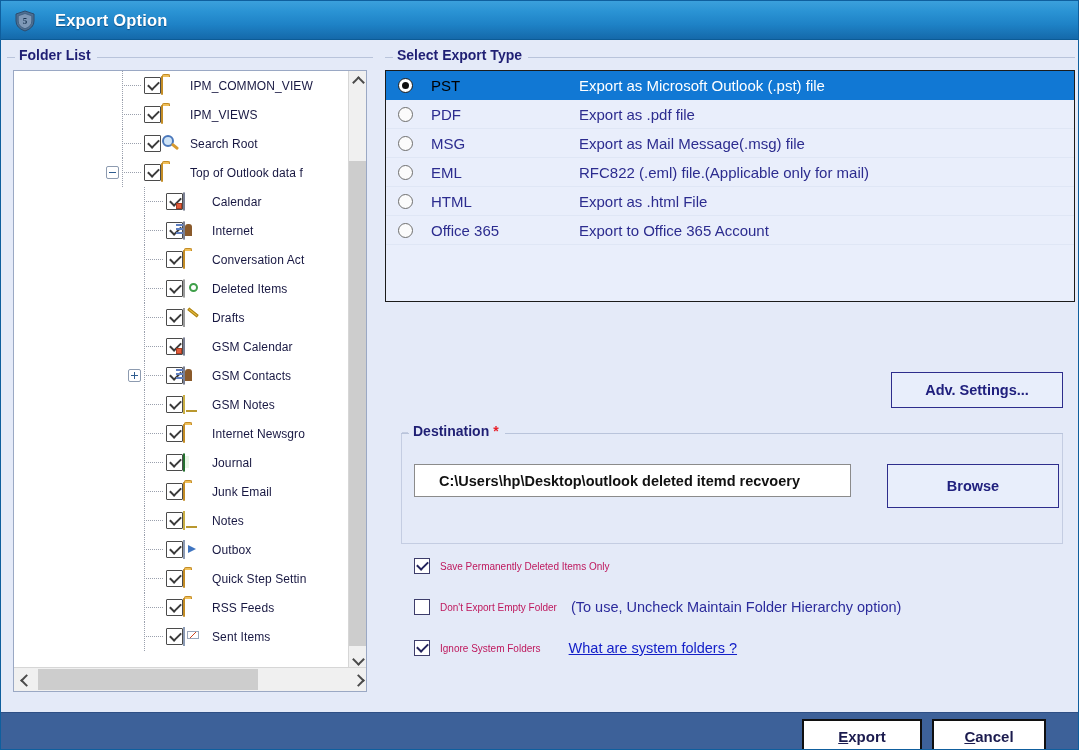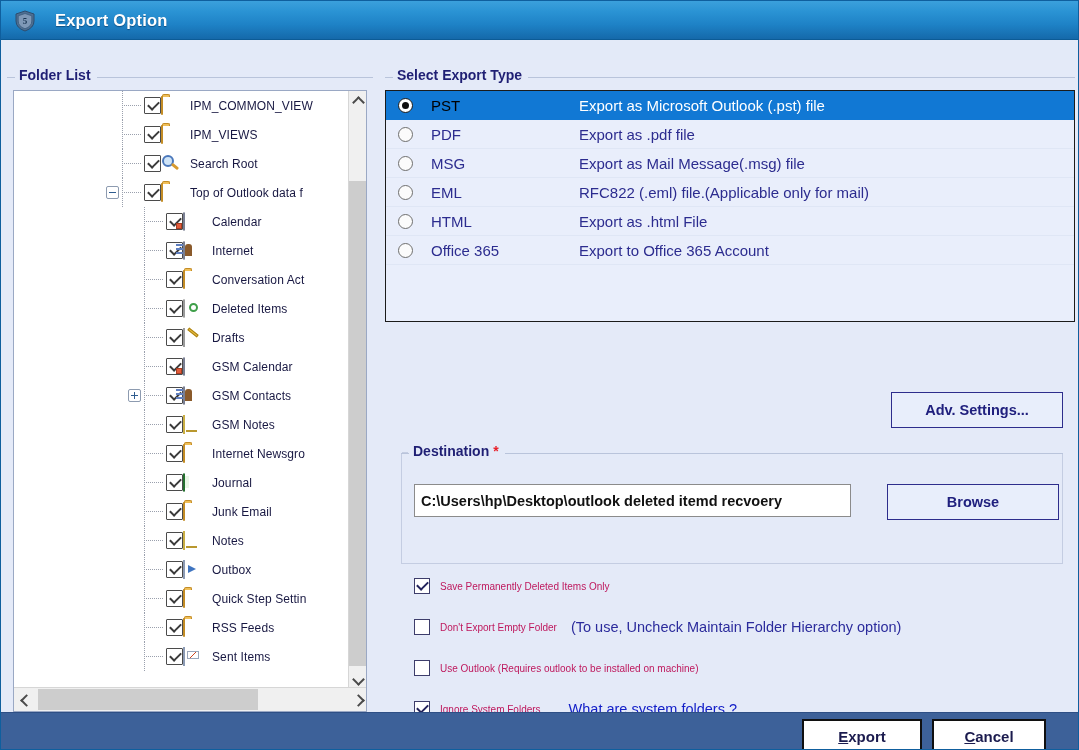--- a/index.html
+++ b/index.html
@@ -17,21 +17,21 @@
   .titlebar{position:absolute;left:0;top:0;width:1079px;height:39px;
     background:linear-gradient(to bottom,#3ba0dc 0%,#2a93d4 28%,#1e82c6 62%,#1569aa 100%);
     border-bottom:1px solid #0c5b96;box-sizing:border-box;}
   .titlebar .tb-inner{display:flex;align-items:center;height:39px;padding-left:13px;}
   .app-icon{width:22px;height:22px;position:relative;flex:0 0 auto;}
   .app-icon svg{display:block;}
   .title-text{margin-left:19px;color:#ffffff;font-size:16.5px;font-weight:bold;
      letter-spacing:.2px;text-shadow:0 1px 1px rgba(0,40,80,.55);}
 
   
-  .content{position:absolute;left:0;top:39px;width:1079px;height:674px;background:#e4eaf8;margin-top:20px;}
+  .content{position:absolute;left:0;top:39px;width:1079px;height:674px;background:#e4eaf8;}
 
   
   .gbox{position:absolute;box-sizing:border-box;}
   .gbox > .gb-line{position:absolute;left:0;right:0;top:9px;height:1px;background:#b9c4db;}
   .gbox > .gb-label{position:absolute;left:8px;top:0;transform:translateY(-2px);
      background:#e4eaf8;padding:0 6px 0 4px;color:#1f1f74;font-size:14px;font-weight:bold;
      white-space:nowrap;line-height:18px;}
   .gbox > .gb-label .req{color:#e8202a;font-size:14px;}
 
   
@@ -138,29 +138,29 @@
      border-radius:50%;background:#0e0e0e;}
   .tcode{width:148px;margin-left:18px;font-size:15px;color:#2c2c8f;font-weight:normal;}
   .trow2.sel .tcode{color:#000000;}
   .tdesc{font-size:15px;color:#2c2c8f;}
   .trow2.sel .tdesc{color:#ffffff;}
 
   
   .btn{position:absolute;box-sizing:border-box;background:#e8eefb;border:1.6px solid #2d2d8c;
      color:#20207e;font-size:14.5px;font-weight:bold;display:flex;align-items:center;justify-content:center;}
   #advBtn{left:890px;top:332px;width:172px;height:36px;}
-  #browseBtn{left:886px;top:424px;width:172px;height:36px;}
+  #browseBtn{left:886px;top:424px;width:172px;height:44px;}
 
   
   #destGroup{left:400px;top:384px;width:662px;height:120px;}
   .destbox{position:absolute;left:0;top:9px;right:0;bottom:0;border:1px solid #c4cde2;
      border-top:none;box-sizing:border-box;}
   .destbox .edge{position:absolute;top:-1px;left:0;width:6px;height:1px;background:#c4cde2;}
   .pathinput{position:absolute;left:13px;top:40px;width:437px;height:33px;background:#ffffff;
-     border:1px solid #8b8b8b;box-sizing:border-box;display:flex;align-items:center;padding-left:6px;
+     border:1px solid #8b8b8b;box-sizing:border-box;display:flex;align-items:center;padding-left:24px;
      font-size:14.5px;font-weight:bold;color:#111111;white-space:nowrap;overflow:hidden;}
 
   
   .opts{position:absolute;left:413px;top:514px;width:660px;}
   .orow{display:flex;align-items:center;height:24px;margin-bottom:17px;white-space:nowrap;}
   .ocb{width:16px;height:16px;border:1.5px solid #3d3d6b;background:#ffffff;box-sizing:border-box;
      position:relative;flex:0 0 auto;}
   .ocb.on:after{content:"";position:absolute;left:2px;top:2px;width:9px;height:5px;
      border-left:2px solid #23235c;border-bottom:2px solid #23235c;transform:rotate(-45deg);}
   .olabel{margin-left:10px;font-size:10px;color:#be185d;}
@@ -425,24 +425,20 @@
         <div class="orow">
           <span class="ocb on"></span>
           <span class="olabel">Save Permanently Deleted Items Only</span>
         </div>
         <div class="orow">
           <span class="ocb"></span>
           <span class="olabel">Don't Export Empty Folder</span>
           <span class="ohint">(To use, Uncheck Maintain Folder Hierarchy option)</span>
         </div>
         <div class="orow">
-          <span class="ocb"></span>
-          <span class="olabel">Use Outlook (Requires outlook to be installed on machine)</span>
-        </div>
-        <div class="orow">
           <span class="ocb on"></span>
           <span class="olabel">Ignore System Folders</span>
           <span class="wlink">What are system folders ?</span>
         </div>
       </div>
   </div>
 
   <div class="footer">
     <div class="fbtn" id="exportBtn"><span class="acc">E</span>xport</div>
     <div class="fbtn" id="cancelBtn"><span class="acc">C</span>ancel</div>

